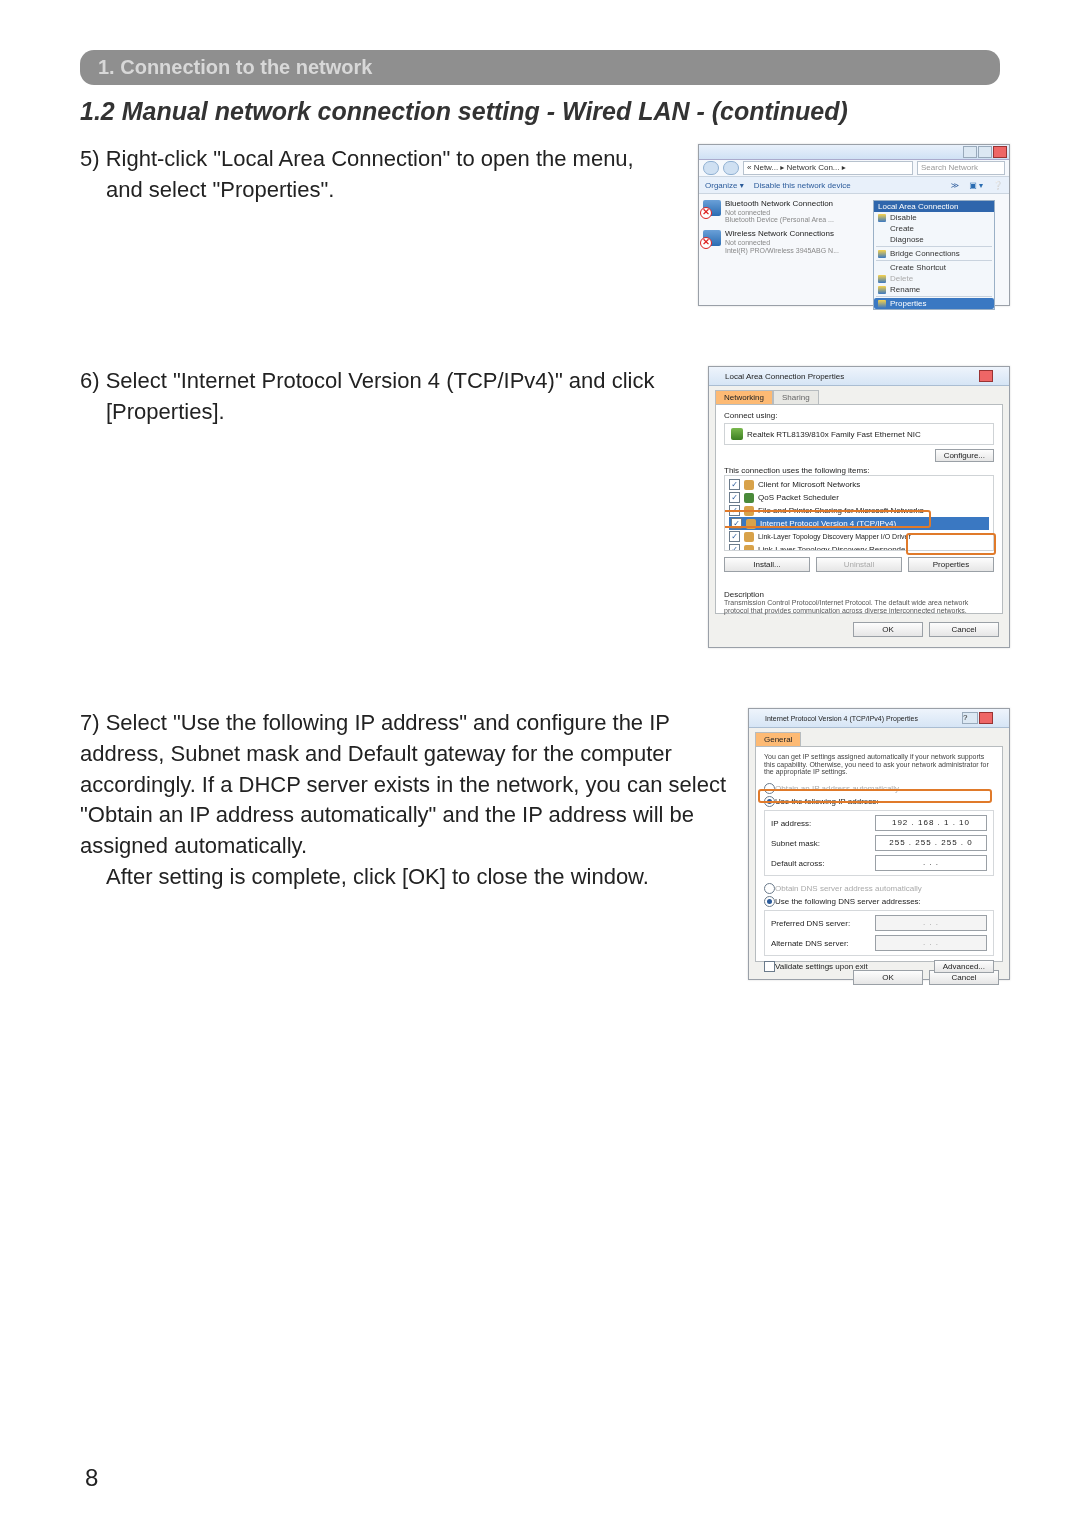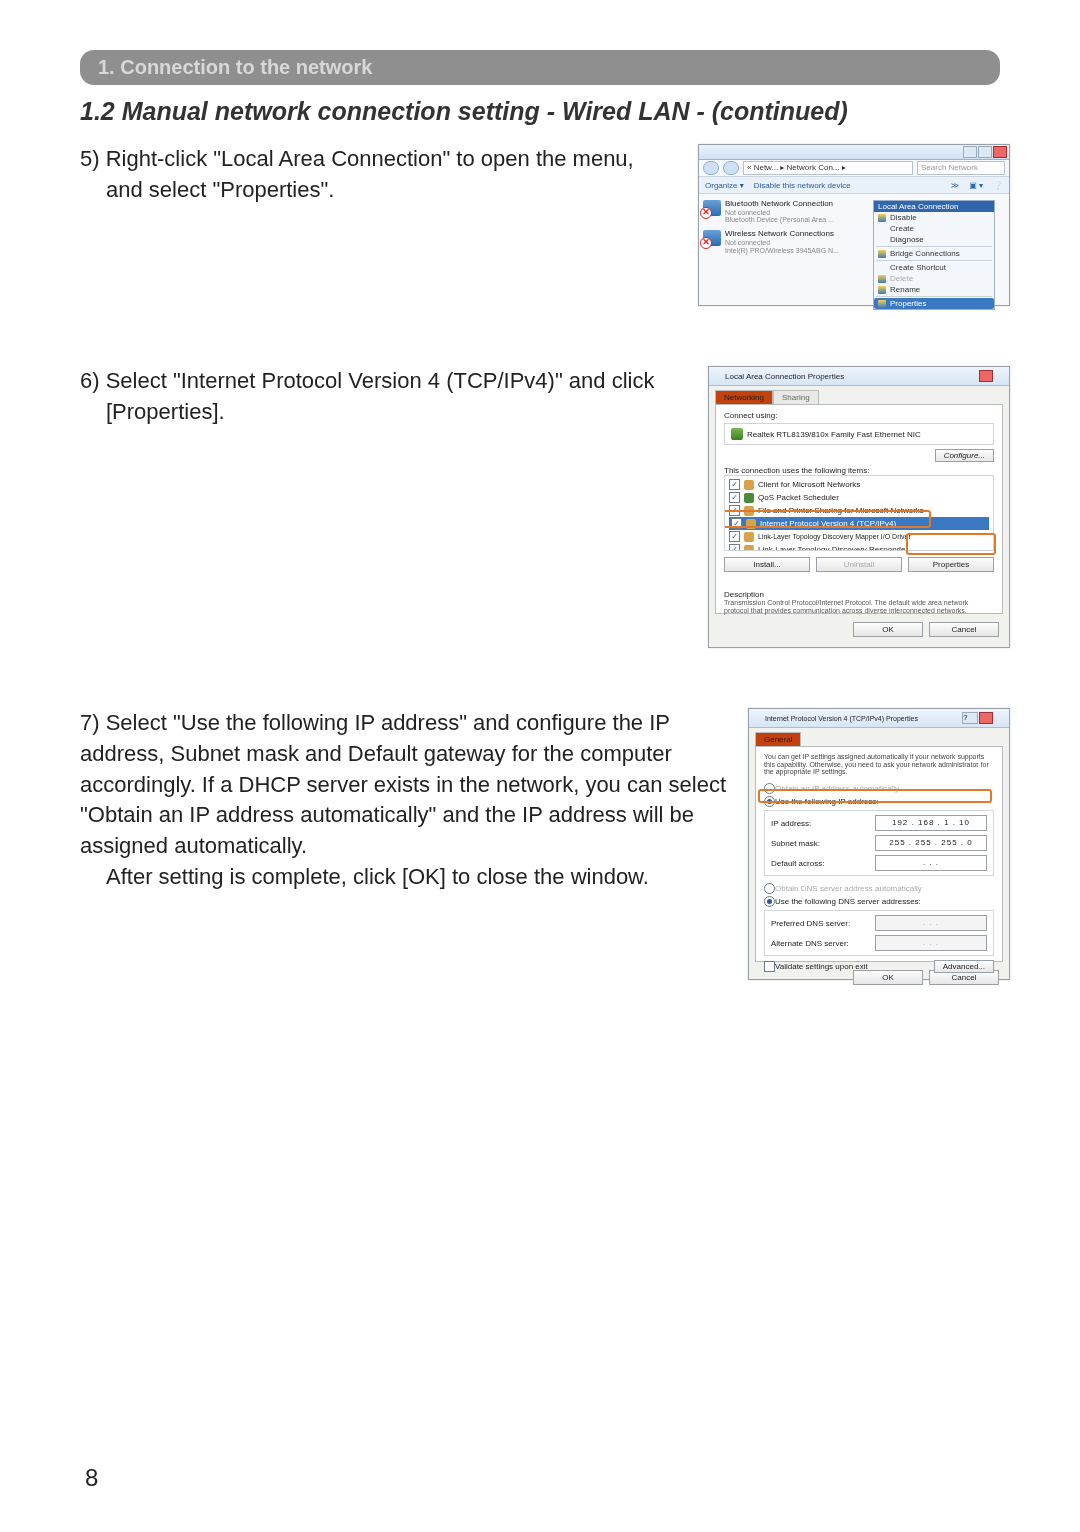--- a/index.html
+++ b/index.html
@@ -142,21 +142,21 @@
     position:relative;
     background:#f1f1ee;
   }
   .dlg-title{
     height:18px;background:linear-gradient(#eef4fc,#d6e5f5);
     border-bottom:1px solid #aabdd2;
     display:flex;align-items:center;justify-content:space-between;
     padding:0 16px;
   }
   .tabrow{ display:flex; gap:0; padding:4px 6px 0 6px;}
-  .tab{ border:1px solid #b7bcbf; border-bottom:none; background:#c2410c; padding:2px 8px; font-size:8px;}
+  .tab{ border:1px solid #b7bcbf; border-bottom:none; background:#fdba74; padding:2px 8px; font-size:8px;}
   .tab.inactive{ background:#e8e8e4; color:#666;}
   .tabpanel{ margin:0 6px 4px 6px; border:1px solid #b7bcbf; background:#fff; padding:6px 8px 8px 8px; height:210px; box-sizing:border-box; position:relative;}
   .grp{ border:1px solid #cfd3d6; padding:4px 6px; margin-bottom:6px; }
   .grp .row{ display:flex; align-items:center; gap:4px;}
   .nic-icon{ width:12px;height:12px;background:linear-gradient(#79b84d,#3c7f22);border-radius:2px;}
   .cfgbtn{ margin-left:auto; background:linear-gradient(#fdfdfd,#e6e6e6); border:1px solid #9aa0a6; padding:1px 8px; font-size:8px;}
   .chkrow{ display:flex; align-items:center; gap:4px; padding:1px 0;}
   .chk{ width:9px;height:9px;border:1px solid #6b7b8b;background:#fff;display:flex;align-items:center;justify-content:center;font-size:8px;color:#2a5a9a;}
   .proto-icon{ width:10px;height:10px;background:#d8a24a;border-radius:2px;}
   .proto-icon.g{background:#4a8a3a;}
@@ -315,21 +315,21 @@
           <div class="tab inactive">Sharing</div>
         </div>
         <div class="tabpanel">
           <div>Connect using:</div>
           <div class="grp" style="margin-top:3px;text-align:center;">
             <div class="row">
               <div class="nic-icon"></div>
               <span>Realtek RTL8139/810x Family Fast Ethernet NIC</span>
             </div>
           </div>
-          <div style="display:flex;justify-content:flex-start;margin:-2px 0 4px 0;font-style:italic;">
+          <div style="display:flex;justify-content:flex-start;margin:-2px 0 4px 0;">
             <div class="cfgbtn">Configure...</div>
           </div>
           <div>This connection uses the following items:</div>
           <div class="grp" style="height:70px; overflow:hidden; padding:2px 4px; position:relative;">
             <div class="chkrow">
                 <div class="chk">✓</div>
                 <div class="proto-icon"></div>
                 <span>Client for Microsoft Networks</span>
               </div>
             <div class="chkrow">

